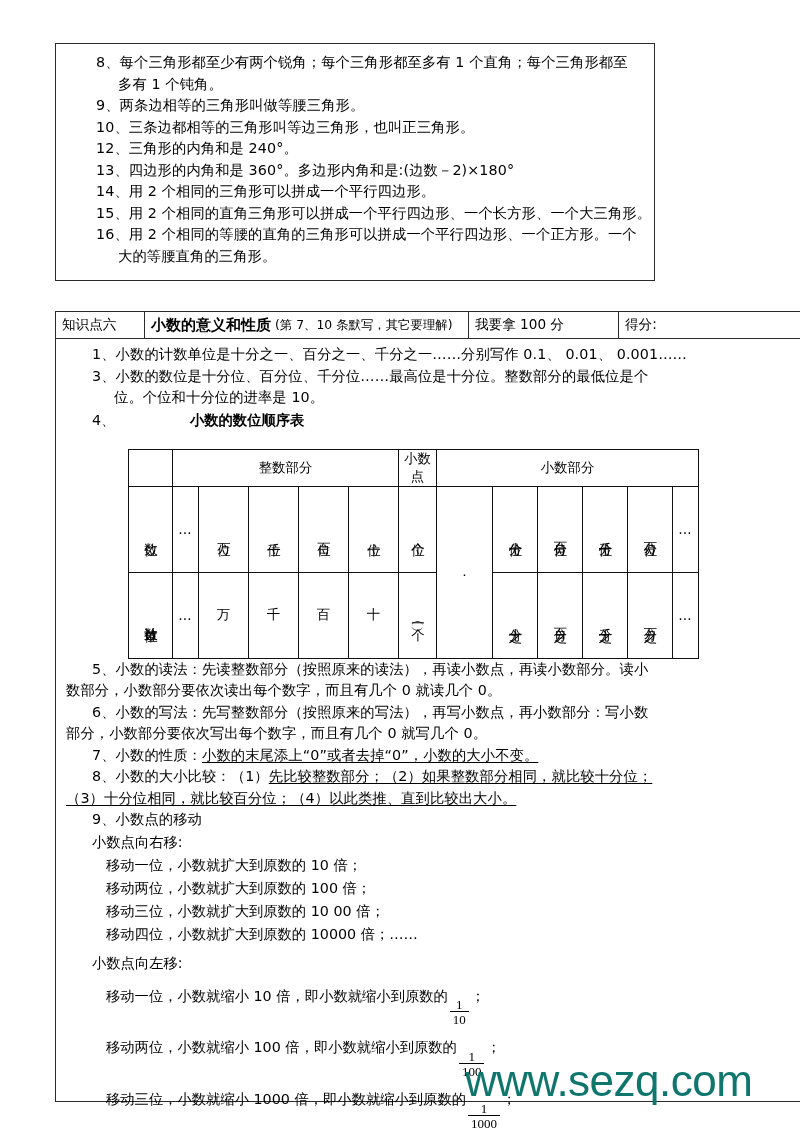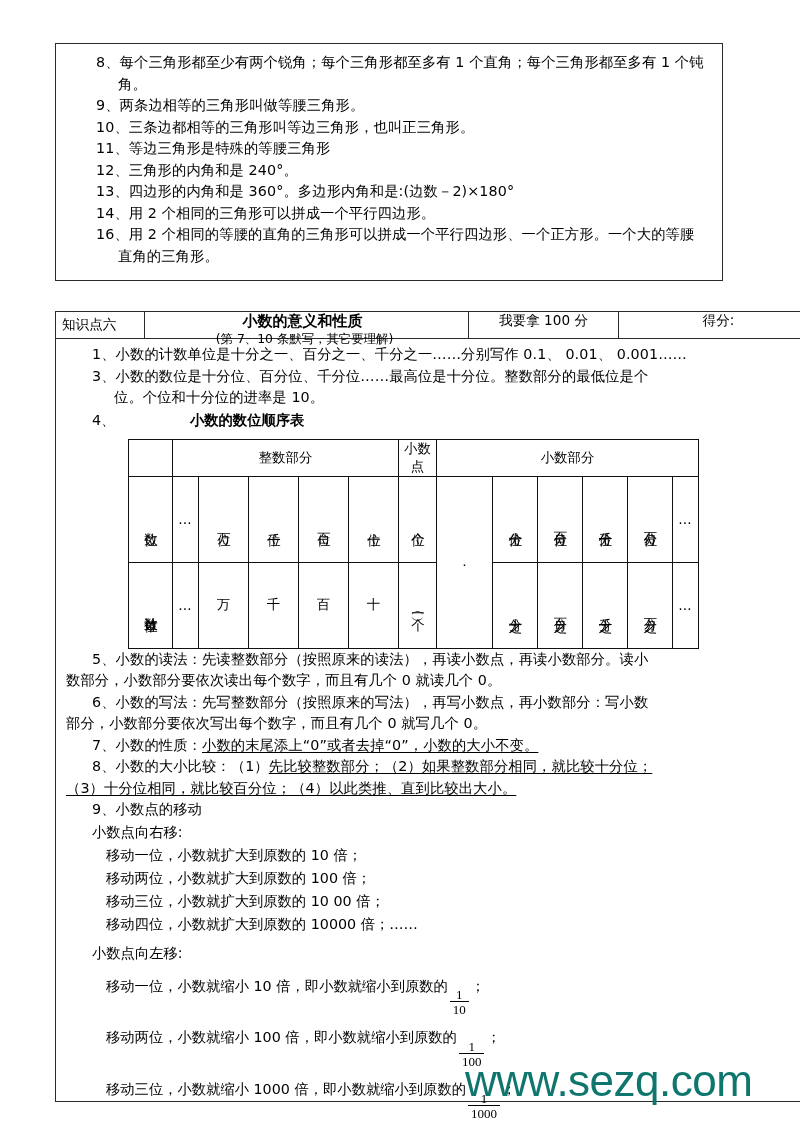--- a/index.html
+++ b/index.html
@@ -26,21 +26,21 @@
   .box {
     position: absolute;
     border: 1.5px solid #2b2b2b;
     background: #ffffff;
     box-sizing: border-box;
   }
 
   #box-triangle {
     left: 55px;
     top: 43px;
-    width: 668px;
+    width: 600px;
     height: 238px;
     padding: 8px 14px 6px 14px;
   }
 
   #box-decimal {
     left: 55px;
     top: 311px;
     width: 764px;
     height: 791px;
     padding: 0;
@@ -67,21 +67,21 @@
     height: 27px;
     align-items: stretch;
   }
   .kp-cell {
     display: flex;
     align-items: center;
     padding: 0 6px;
     font-size: 13.6px;
     box-sizing: border-box;
   }
-  .kp-cell + .kp-cell { border-left: 1.2px solid #2b2b2b; flex-direction: column; }
+  .kp-cell + .kp-cell { border-left: 1.2px solid #2b2b2b; }
   .kp-c1 { width: 88px; justify-content: flex-start; padding-left: 6px; }
   .kp-c2 { width: 316px; }
   .kp-c3 { width: 150px; margin-left: 8px; }
   .kp-c4 { flex: 1; }
   .kp-title-strong {
     font-weight: bold;
     font-size: 15px;
   }
   .kp-title-note {
     font-size: 12.4px;
@@ -99,21 +99,21 @@
     padding-left: 26px;
   }
   .dpt-caption .cap-title {
     display: inline-block;
     margin-left: 70px;
     font-weight: 600;
   }
 
   table.dpt {
     border-collapse: collapse;
-    margin: 8px 0 0 62px;
+    margin: 18px 0 0 62px;
     table-layout: fixed;
     background: #fff;
   }
   table.dpt td {
     border: 1.6px solid #111;
     text-align: center;
     vertical-align: middle;
     font-size: 13.4px;
     padding: 0;
   }
@@ -189,24 +189,24 @@
 </style>
 </head>
 <body>
 
 <div class="page">
 
   <div class="box" id="box-triangle">
     <div class="line wrap hang" style="text-indent:-22px;">8、每个三角形都至少有两个锐角；每个三角形都至多有 1 个直角；每个三角形都至多有 1 个钝角。</div>
     <div class="line num-indent">9、两条边相等的三角形叫做等腰三角形。</div>
     <div class="line num-indent">10、三条边都相等的三角形叫等边三角形，也叫正三角形。</div>
-    <div class="line num-indent">11、等边三角形是特殊的等腰三角形</div>
     <div class="line num-indent">12、三角形的内角和是 240°。</div>
     <div class="line num-indent">13、四边形的内角和是 360°。多边形内角和是:(边数－2)×180°</div>
     <div class="line num-indent">14、用 2 个相同的三角形可以拼成一个平行四边形。</div>
+    <div class="line num-indent">15、用 2 个相同的直角三角形可以拼成一个平行四边形、一个长方形、一个大三角形。</div>
     <div class="line wrap hang" style="text-indent:-22px;">16、用 2 个相同的等腰的直角的三角形可以拼成一个平行四边形、一个正方形。一个大的等腰直角的三角形。</div>
   </div>
 
   <div class="box" id="box-decimal">
 
     <div class="kp-header">
       <div class="kp-cell kp-c1">知识点六</div>
       <div class="kp-cell kp-c2">
         <span class="kp-title-strong">小数的意义和性质</span>
         <span class="kp-title-note">(第 7、10 条默写，其它要理解)</span>

